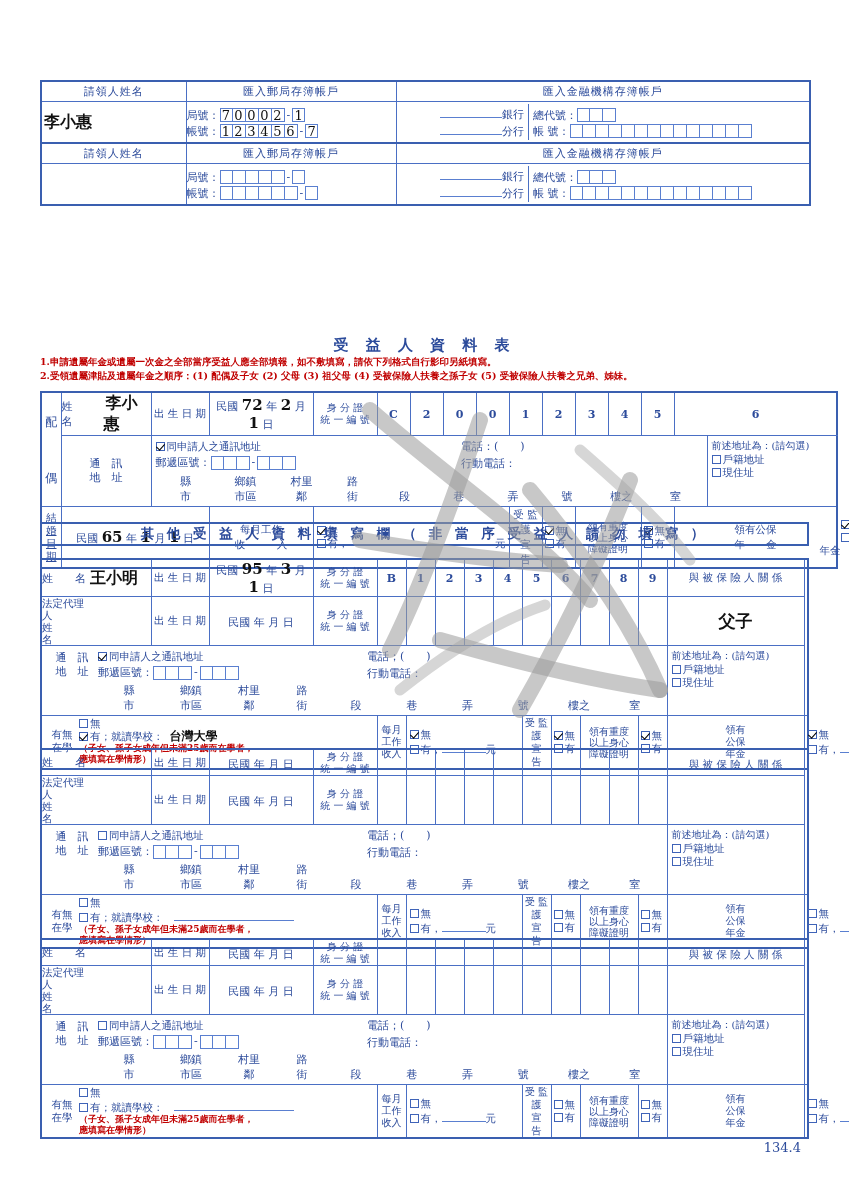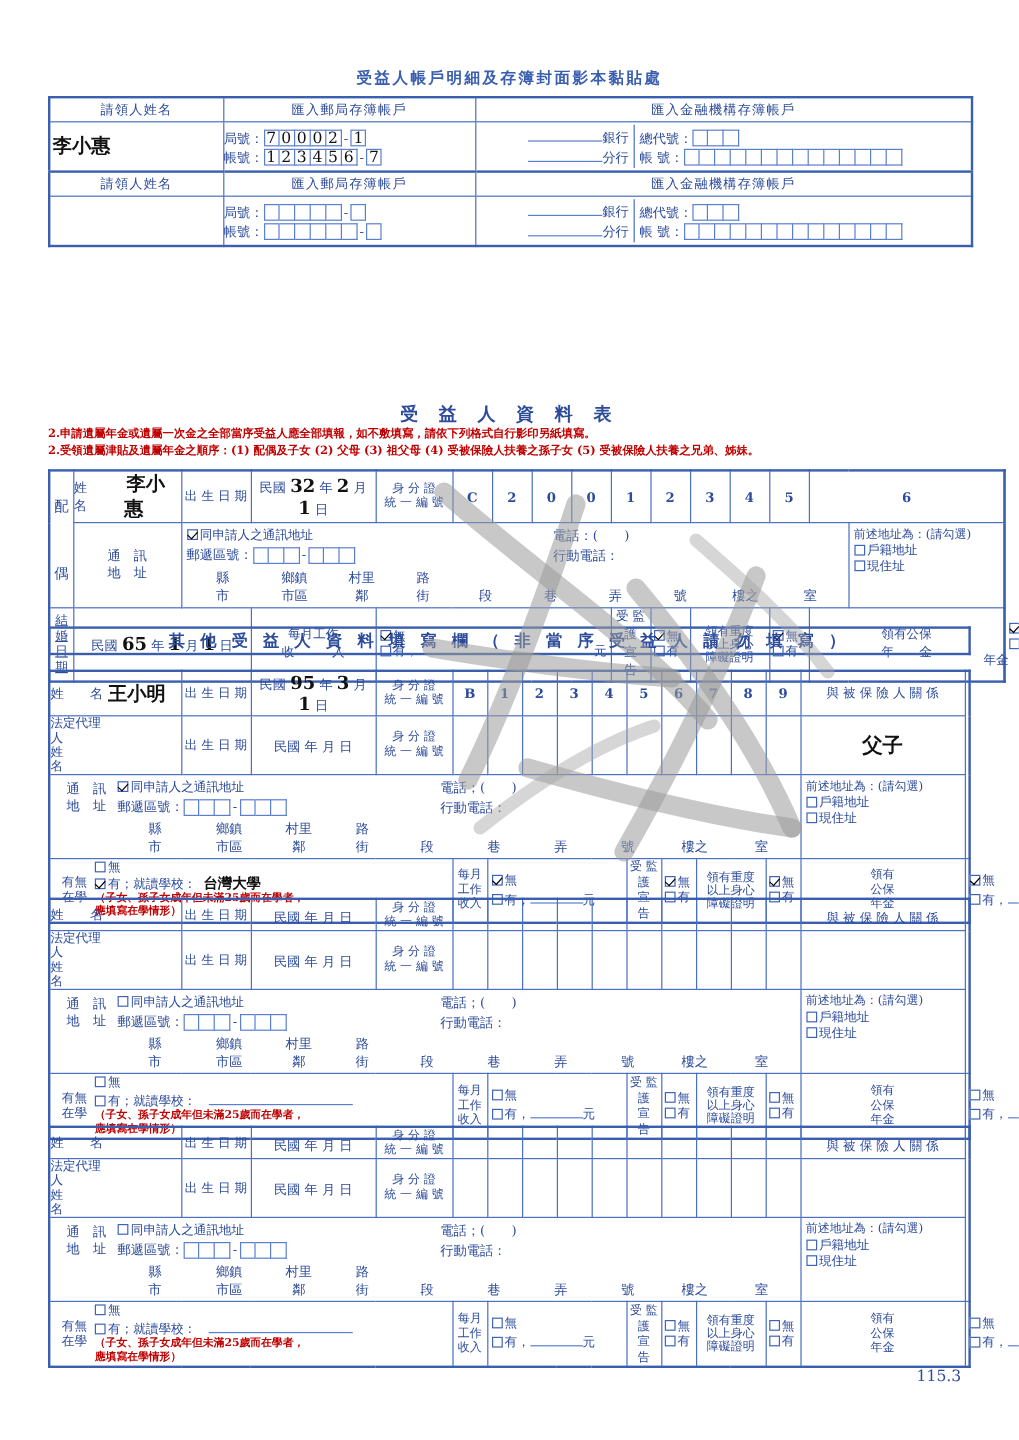--- a/index.html
+++ b/index.html
@@ -86,23 +86,20 @@
         <path d="M300 90 C270 170 230 250 190 320"></path>
         <path d="M110 250 C180 270 260 290 330 300"></path>
       </g>
       <g stroke="#a5a5a5" stroke-opacity="0.45" fill="none" stroke-linecap="round" stroke-width="11">
         <path d="M70 300 C120 260 170 230 215 215"></path>
         <path d="M250 60 C290 95 330 130 360 170"></path>
       </g>
     </svg>
   </div>
 
-  <div style="position:absolute;left:40px;top:56px;width:769px;">
-    <div class="ttl">受益人帳戶明細及存簿封面影本黏貼處</div>
-  </div>
 
   <table class="tblA outer" style="position:absolute;left:40px;top:80px;">
     <colgroup>
       <col style="width:145px">
         <col style="width:210px">
         <col style="width:414px">
     </colgroup>
     <tbody>
 
       <tr>
@@ -265,21 +262,21 @@
         </td>
       </tr>
 
     </tbody>
   </table>
 
   <div style="position:absolute;left:40px;top:336px;width:769px;">
     <div class="ttl2">受 益 人 資 料 表</div>
   </div>
   <div style="position:absolute;left:40px;top:356px;width:780px;">
-    <div class="note">2.申請遺屬年金或遺屬一次金之全部當序受益人應全部填報，如不敷填寫，請依下列格式自行影印另紙填寫。</div>
+    <div class="note">1.申請遺屬年金或遺屬一次金之全部當序受益人應全部填報，如不敷填寫，請依下列格式自行影印另紙填寫。</div>
     <div class="note" style="margin-top:1px;">2.受領遺屬津貼及遺屬年金之順序：(1) 配偶及子女 (2) 父母 (3) 祖父母 (4) 受被保險人扶養之孫子女 (5) 受被保險人扶養之兄弟、姊妹。</div>
   </div>
 
   <table class="tblB outer" style="position:absolute;left:40px;top:391px;">
     <colgroup>
       <col style="width:20px">
         <col style="width:90px">
         <col style="width:58px">
       <col style="width:104px">
         <col style="width:64px">
@@ -309,21 +306,21 @@
                 <tr>
             <td style="border:none;width:42px;font-size:11px;">姓　　名</td>
             <td style="border:none;"><span class="valname">李小惠</span></td>
           </tr>
               </tbody>
             </table>
         </td>
         <td class="c" style="font-size:10.5px;">出 生 日 期</td>
         <td class="c" style="font-size:11px;">
           <span>民國</span>
-          <span class="val">32</span>
+          <span class="val">72</span>
           <span>年</span>
           <span class="val">2</span>
           <span>月</span>
           <span class="val">1</span>
           <span>日</span>
         </td>
         <td class="c" style="font-size:10px;line-height:12px;">
           <div>身 分 證</div>
           <div>統 一 編 號</div>
         </td>
@@ -1069,14 +1066,14 @@
             </td>
             <td colspan="1" style="padding:1px 3px;">
               <div class="ckline"><span class="ck"></span><span>無</span></div>
               <div class="ckline"><span class="ck"></span><span>有，</span><span class="ul" style="width:38px;"></span></div>
             </td>
           </tr>
         </tbody>
       </table>
     </div>
 
-  <div class="footer">115.3</div>
+  <div class="footer">134.4</div>
 </div>
 
 </body></html>

